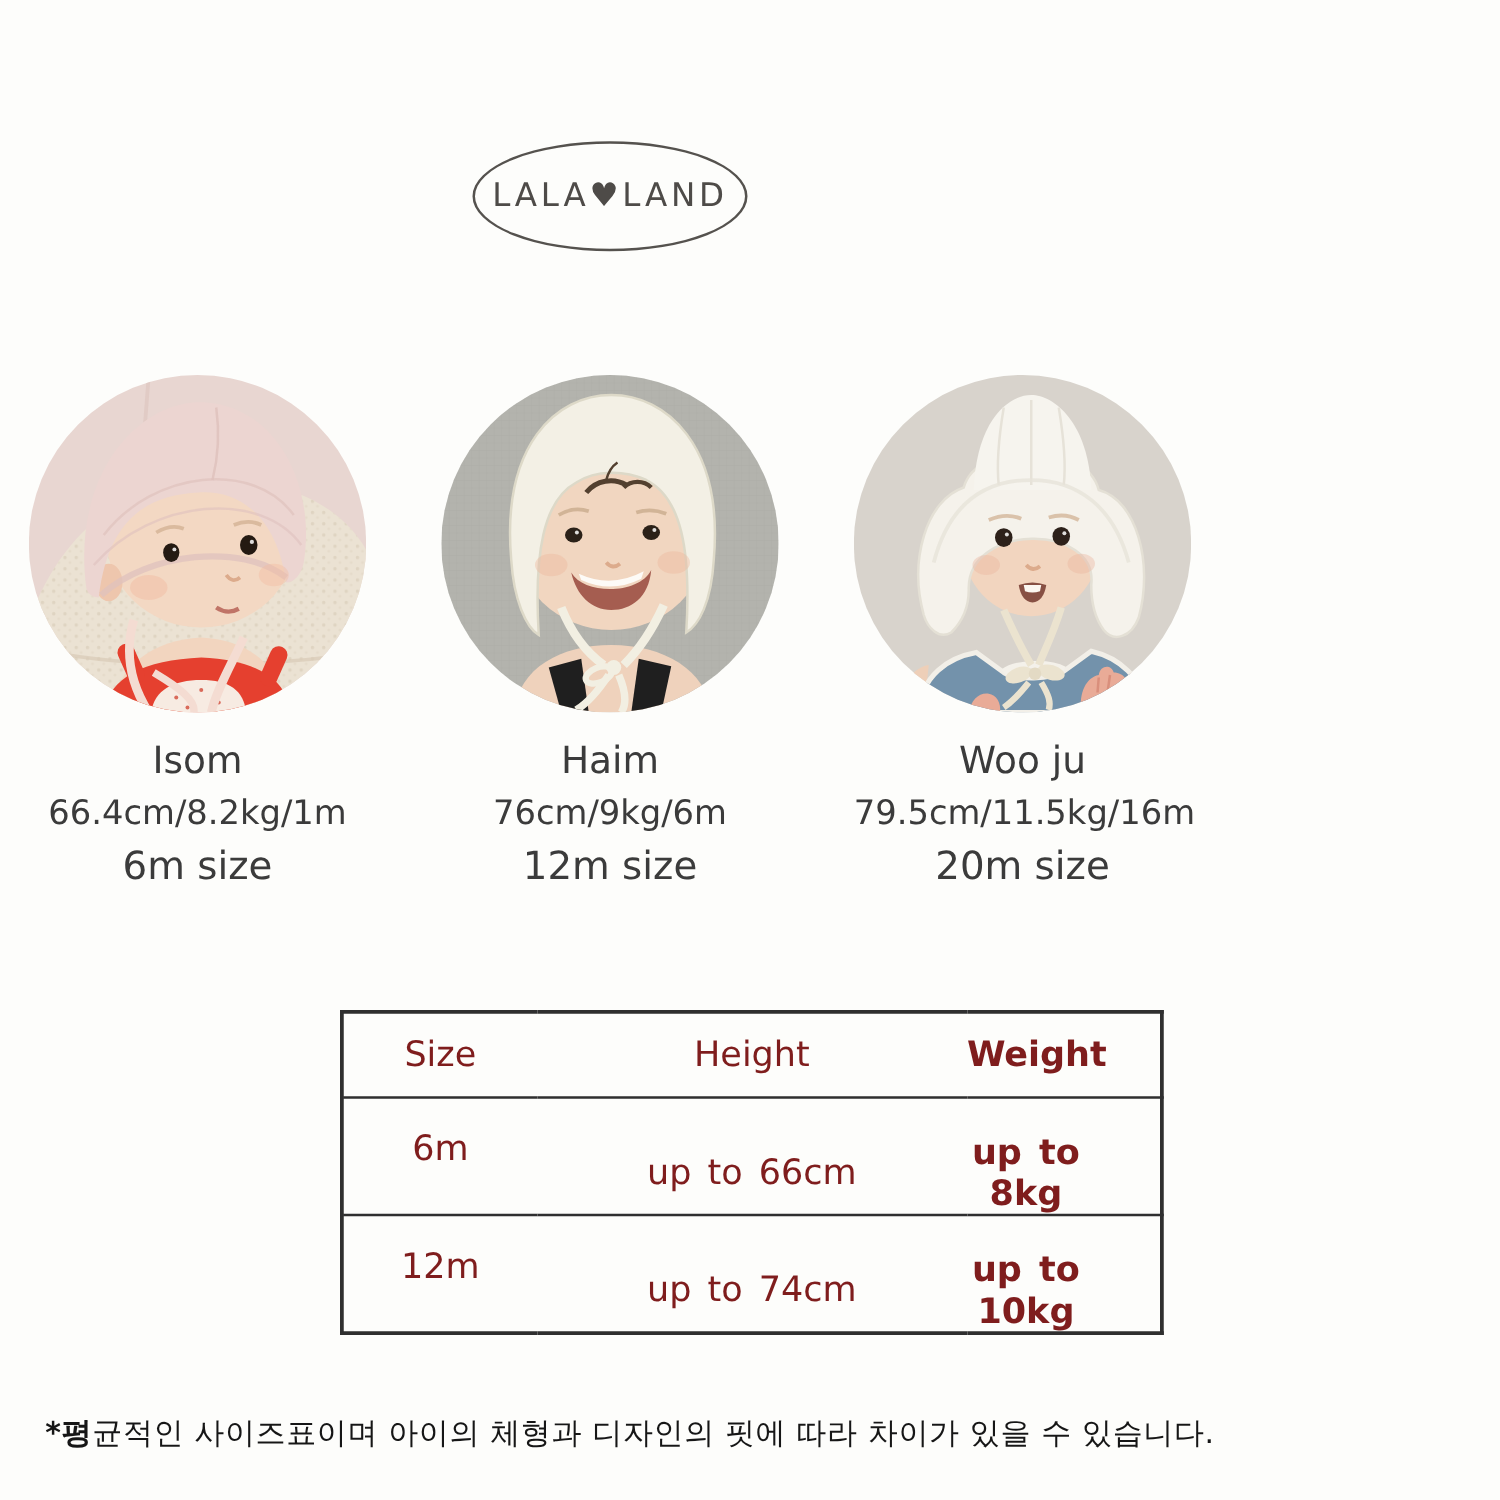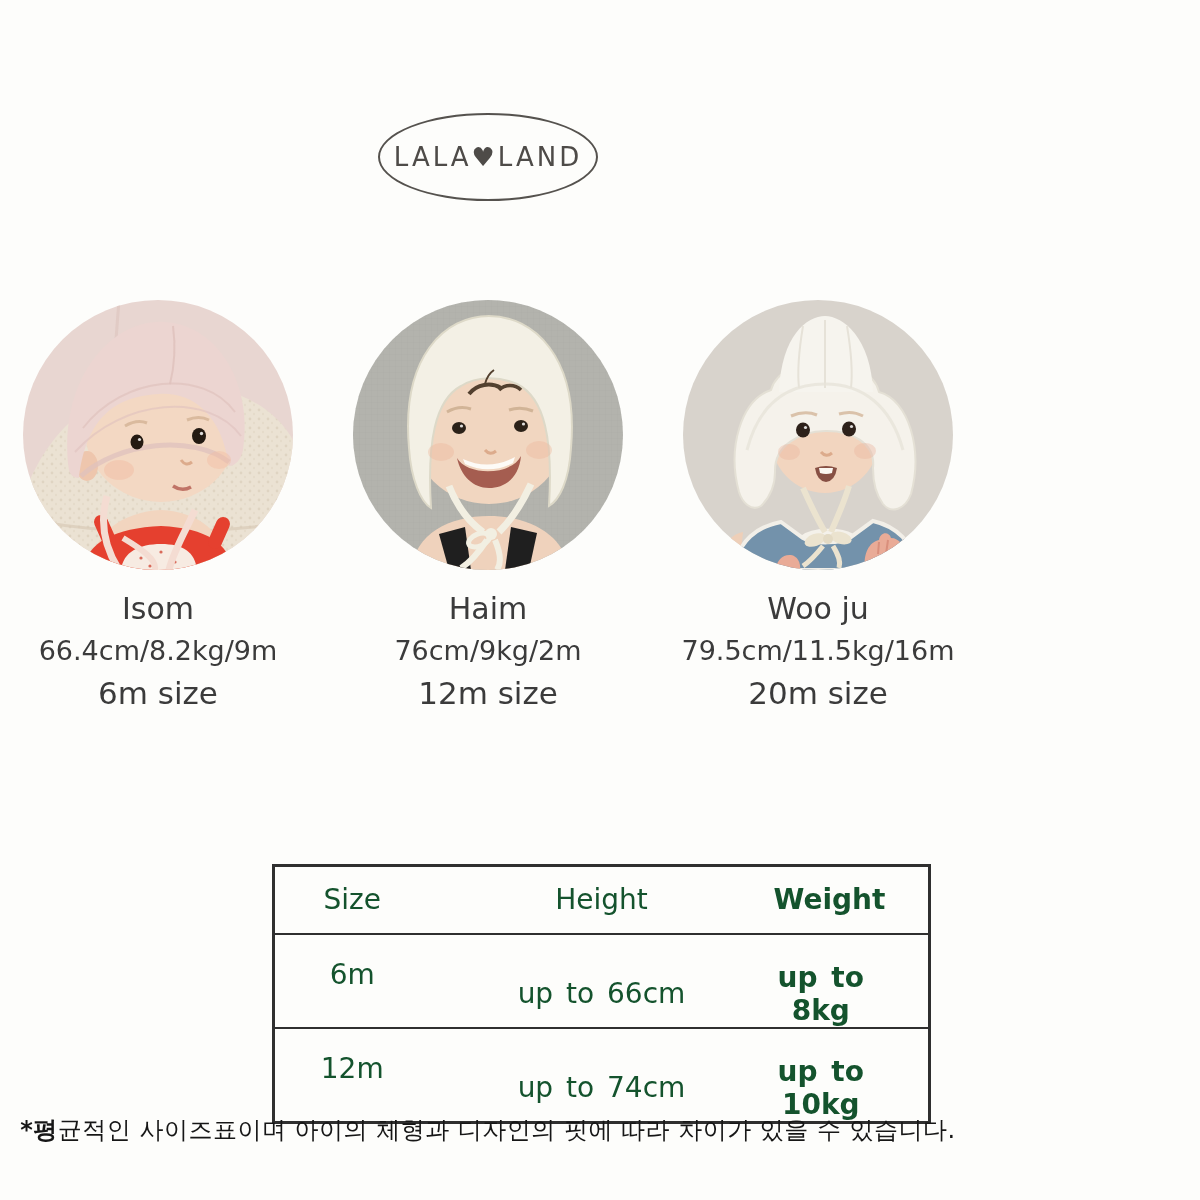--- a/index.html
+++ b/index.html
@@ -13,54 +13,54 @@
     position:absolute; top:113px; left:50%; transform:translateX(-50%);
     width:216px; height:84px; border:2.5px solid #55524e; border-radius:50%;
     display:flex; align-items:center; justify-content:center;
   }
   .logo-text { font-size:26px; letter-spacing:3px; color:#4e4b48; white-space:nowrap; }
   
   .models-row {
     position:absolute; top:300px; left:0; width:100%;
     display:flex; justify-content:center; gap:60px;
   }
-  .model-card { width:270px; display:flex; flex-direction:column; align-items:center; margin:0; }
+  .model-card { width:270px; display:flex; flex-direction:column; margin:0; }
   .photo-circle { width:270px; height:270px; border-radius:50%; overflow:hidden; flex:none; }
   .photo-circle svg { display:block; width:100%; height:100%; }
   .caption { margin-top:18px; text-align:center; color:#3b3b3b; }
   .caption .line { line-height:42px; white-space:nowrap; }
   .model-name { font-size:30px; }
   .model-meas { font-size:27px; }
   .model-size { font-size:31px; }
   
   .size-guide-title {
     position:absolute; top:776px; left:0; width:100%;
     margin:0; text-align:center; font-size:31px; font-weight:normal; color:#3c3c3c;
   }
   .size-table {
-    position:absolute; top:864px; left:272px; width:656px;
+    position:absolute; top:808px; left:272px; width:656px;
     border-collapse:collapse; table-layout:fixed;
-    border:3px solid #2f2f2f; color:#14532d; background:#fdfdfb;
+    border:3px solid #2f2f2f; color:#7f1d1d; background:#fdfdfb;
   }
   .size-table col.c1 { width:156px; }
   .size-table col.c2 { width:344px; }
   .size-table col.c3 { width:156px; }
   .size-table th, .size-table td {
     text-align:center; font-size:28px; font-weight:normal;
     box-sizing:border-box; vertical-align:middle; word-spacing:4px; padding:0;
   }
   .size-table thead th { height:68px; }
   .size-table tbody td { height:68px; border-top:2.5px solid #2f2f2f; }
   .size-table .wt { padding-right:60px;font-weight:bold; }
   .size-table tbody .size-cell { padding-bottom:12px; }
   .size-table tbody .val-cell { padding-top:26px; }
   
   .footnote {
     position:absolute; top:1114px; left:0; width:100%;
-    margin:0; text-align:center; font-size:24px; color:#161616; letter-spacing:.5px;
+    margin:16px; text-align:center; font-size:24px; color:#161616; letter-spacing:.5px;
   }
   .footnote::first-letter { font-weight:bold; }
 </style>
 </head>
 <body>
 
 <div class="page">
 
   <div class="logo-oval">
     <span class="logo-text">LALA♥LAND</span>
@@ -108,21 +108,21 @@
           <path d="M150,186 q 9,6 18,1" stroke="#c07467" stroke-width="3.5" fill="none"></path>
           <ellipse cx="96" cy="170" rx="15" ry="10" fill="#f2bb9f" opacity=".45"></ellipse>
           <ellipse cx="196" cy="160" rx="12" ry="9" fill="#f2bb9f" opacity=".4"></ellipse>
           <path d="M84,196 C76,224 82,248 96,270" stroke="#f4dcd2" stroke-width="7" fill="none"></path>
           <path d="M172,210 C162,232 150,252 146,270" stroke="#f4dcd2" stroke-width="7" fill="none"></path>
           <path d="M100,238 C120,250 134,260 132,270" stroke="#f4dcd2" stroke-width="6" fill="none"></path>
         </svg>
       </div>
       <figcaption class="caption">
         <div class="line model-name">Isom</div>
-        <div class="line model-meas">66.4cm/8.2kg/9m</div>
+        <div class="line model-meas">66.4cm/8.2kg/1m</div>
         <div class="line model-size">6m size</div>
       </figcaption>
     </figure>
 
     <figure class="model-card">
       <div class="photo-circle">
         <svg viewBox="0 0 270 270">
           <defs>
             <pattern id="mesh" width="6" height="6" patternUnits="userSpaceOnUse">
               <path d="M0,0 H6 M0,0 V6" stroke="#a8a8a2" stroke-width="0.8"></path>
@@ -152,21 +152,21 @@
           <path d="M96,186 C104,206 116,222 130,232" stroke="#f2efe2" stroke-width="7" fill="none"></path>
           <path d="M178,184 C168,206 156,222 146,232" stroke="#f2efe2" stroke-width="7" fill="none"></path>
           <ellipse cx="126" cy="240" rx="11" ry="6" fill="none" stroke="#f2efe2" stroke-width="5" transform="rotate(-22 126 240)"></ellipse>
           <circle cx="138" cy="234" r="6" fill="#f2efe2"></circle>
           <path d="M134,240 C126,252 118,262 108,268" stroke="#f2efe2" stroke-width="6" fill="none"></path>
           <path d="M142,240 C148,254 148,264 144,270" stroke="#f2efe2" stroke-width="6" fill="none"></path>
         </svg>
       </div>
       <figcaption class="caption">
         <div class="line model-name">Haim</div>
-        <div class="line model-meas">76cm/9kg/2m</div>
+        <div class="line model-meas">76cm/9kg/6m</div>
         <div class="line model-size">12m size</div>
       </figcaption>
     </figure>
 
     <figure class="model-card">
       <div class="photo-circle">
         <svg viewBox="0 0 270 270">
           <rect width="270" height="270" fill="#d8d3cc"></rect>
           <ellipse cx="142" cy="135" rx="55" ry="58" fill="#f2d5bf"></ellipse>
           <path d="M56,192 C44,148 58,100 88,90 C98,52 186,52 196,92 C226,100 240,150 228,194 C222,210 208,214 200,204 C194,196 190,184 190,168 C196,118 90,118 92,172 C92,186 86,198 78,206 C68,212 59,202 56,192 Z" fill="#f5f2eb" stroke="#e4e0d5" stroke-width="2"></path>

